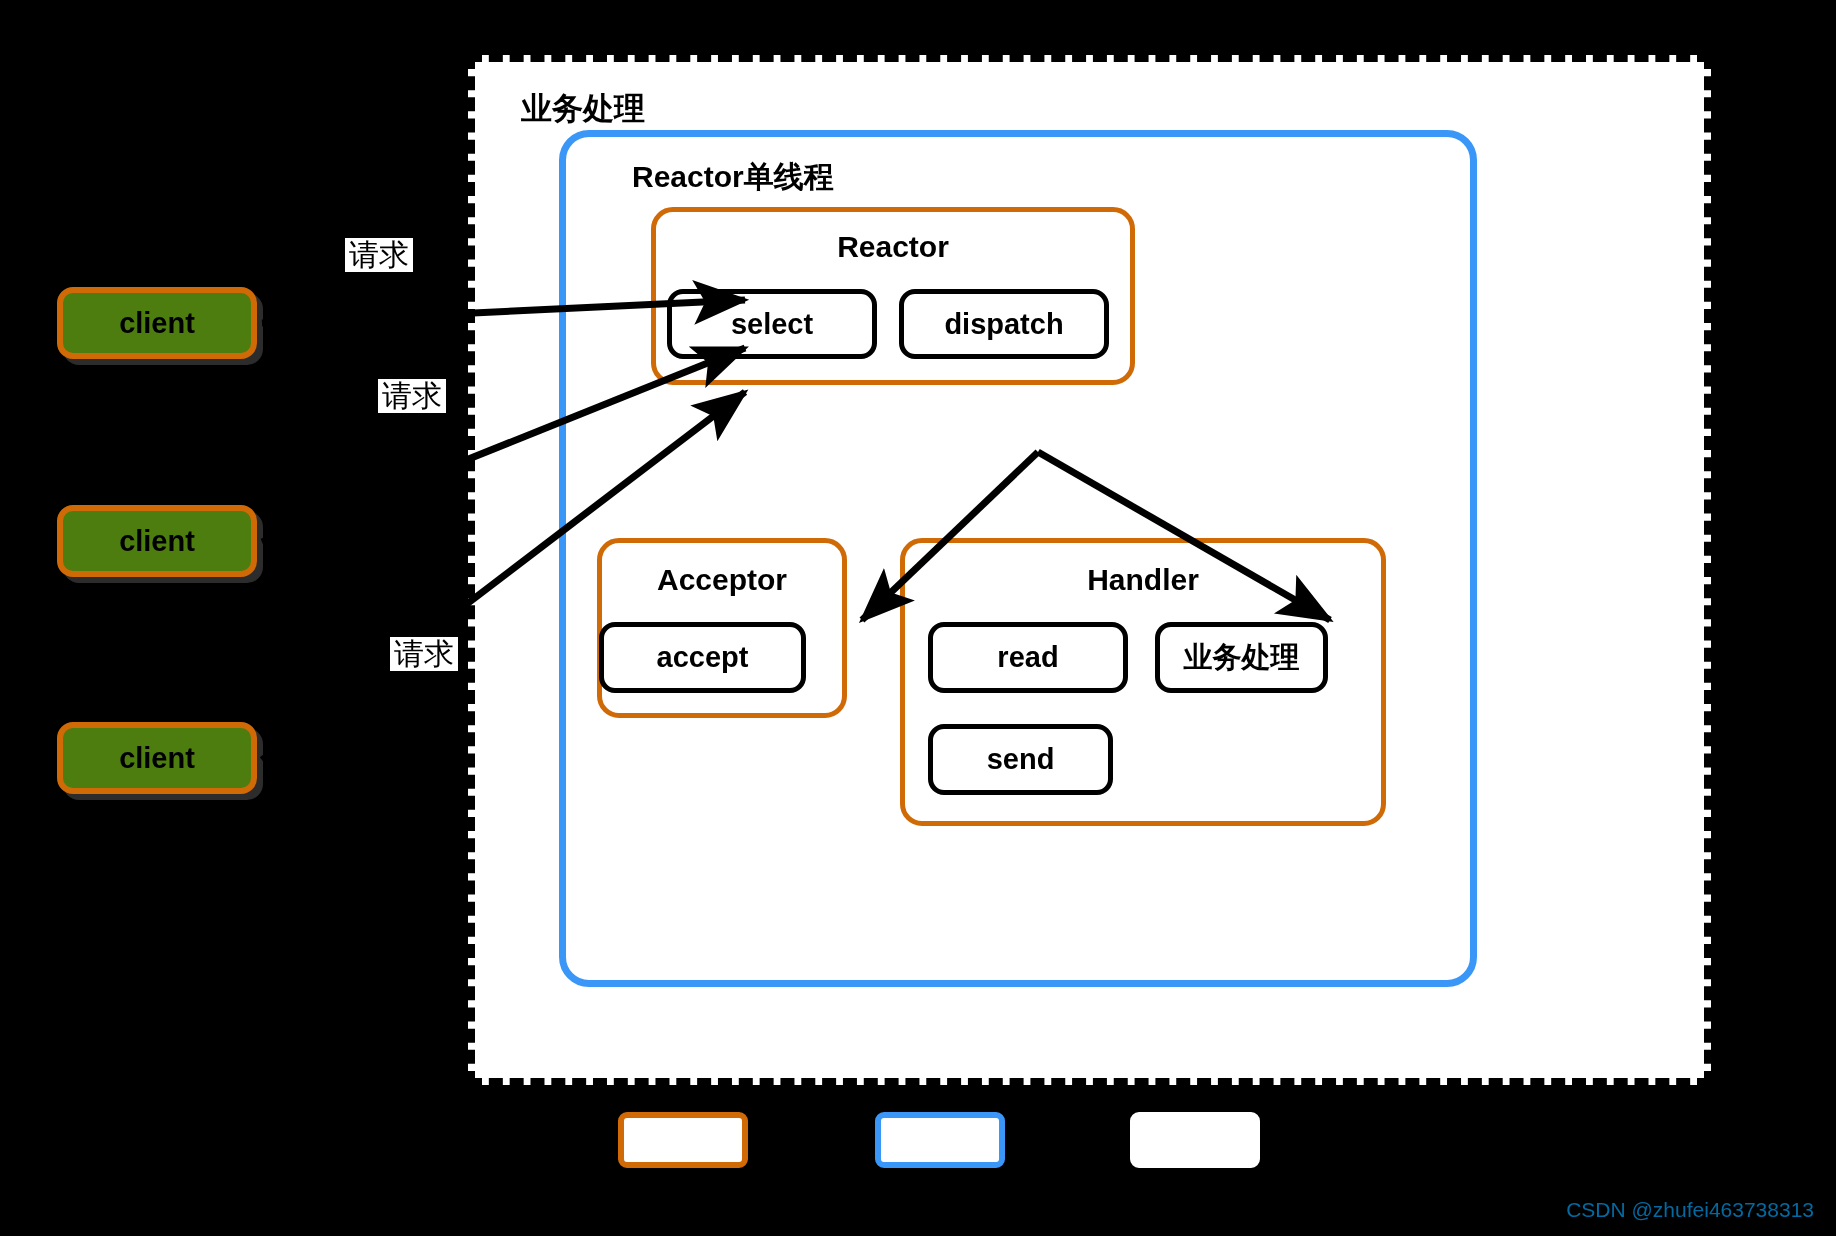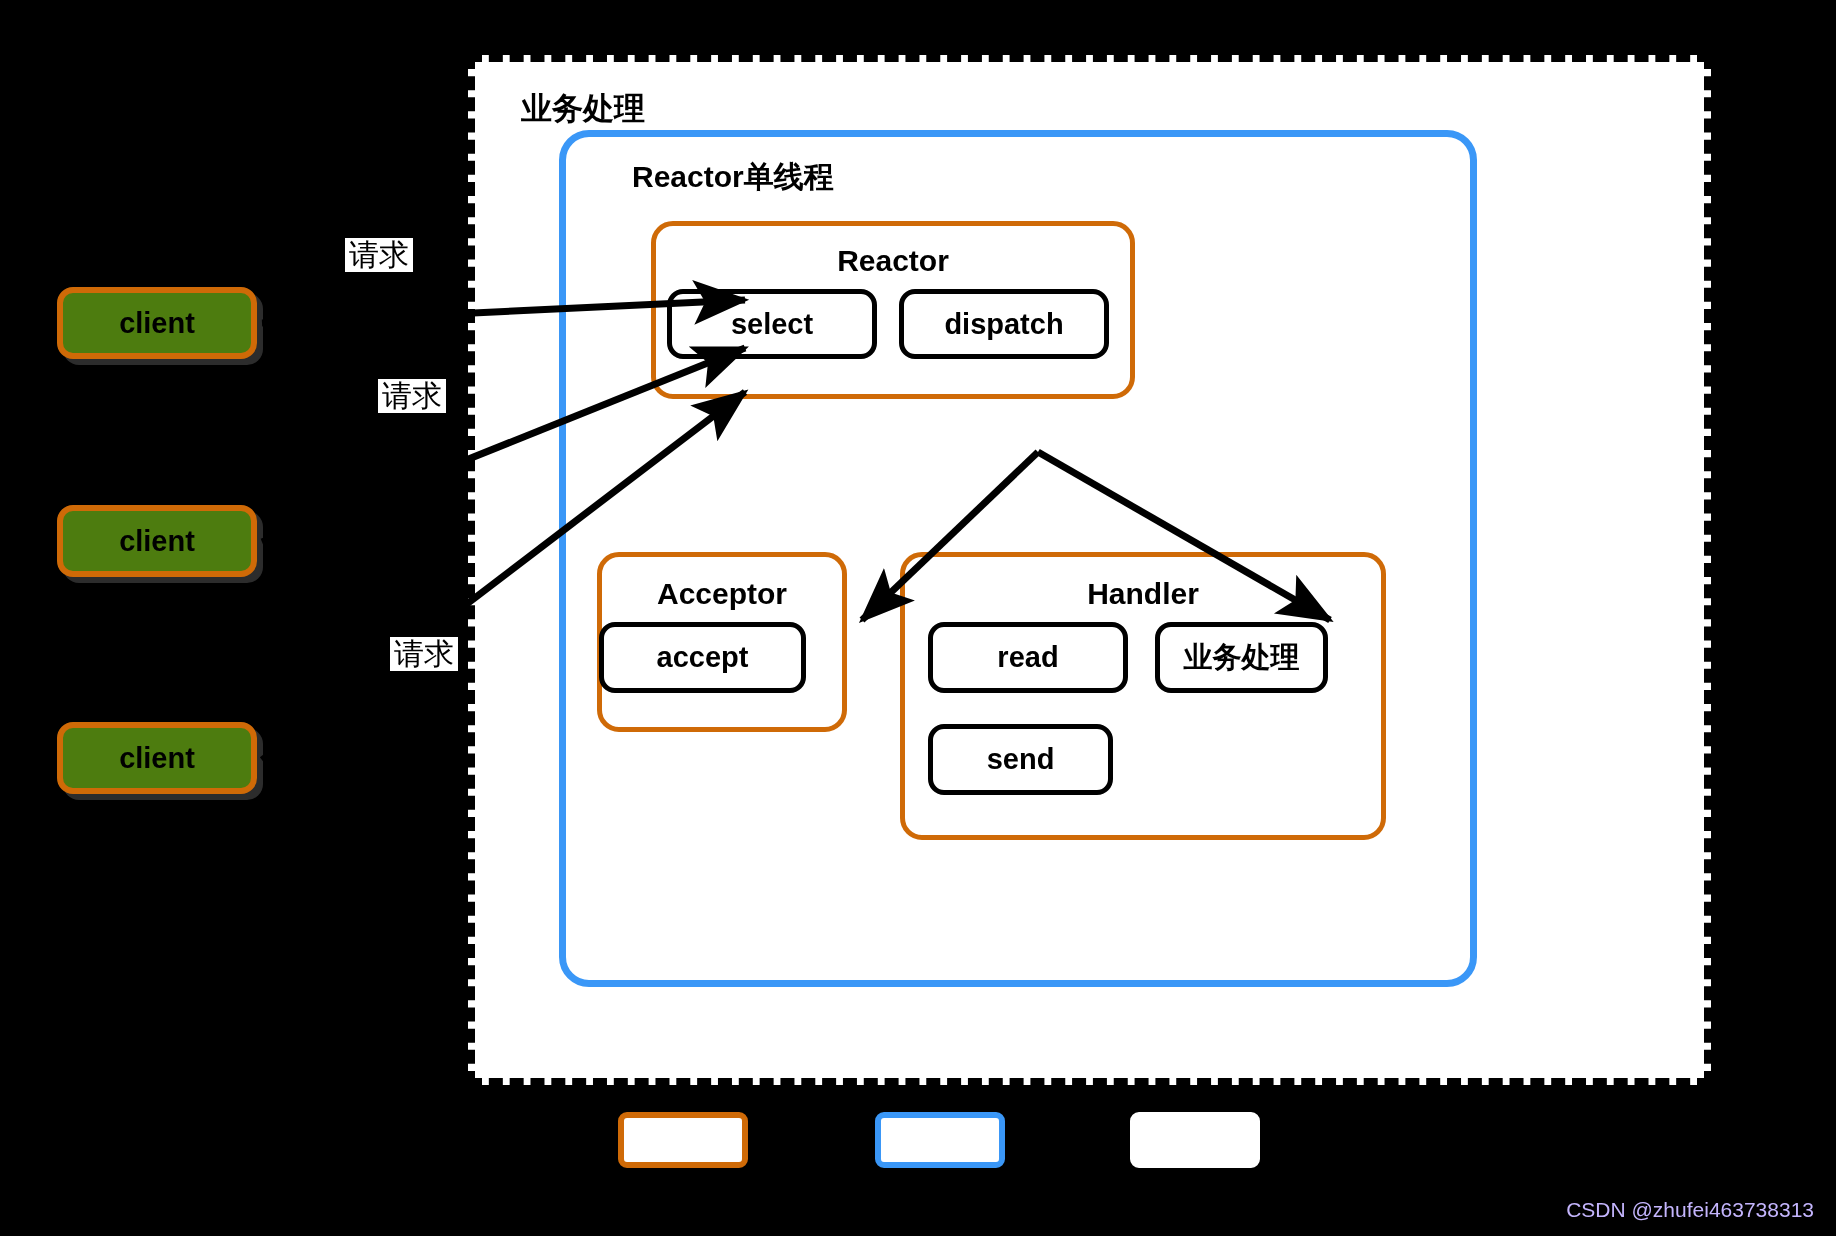--- a/index.html
+++ b/index.html
@@ -66,21 +66,20 @@
     white-space: nowrap;
   }
 
   
   .group {
     position: absolute;
     border: 5px solid #cf6a07;
     border-radius: 22px;
     background: #ffffff;
     box-sizing: border-box;
-    margin-top: 14px;
   }
   .group-title {
     position: absolute;
     left: 0;
     right: 0;
     text-align: center;
     font-size: 30px;
     font-weight: bold;
     color: #000000;
     white-space: nowrap;
@@ -189,21 +188,21 @@
   .legend-orange { left: 618px;  top: 1112px; border: 6px solid #cf6a07; }
   .legend-blue   { left: 875px;  top: 1112px; border: 6px solid #3a97f7; }
   .legend-plain  { left: 1130px; top: 1112px; border: 2px solid #ffffff; }
 
   
   .watermark {
     position: absolute;
     right: 22px;
     bottom: 14px;
     font-size: 21px;
-    color: #c4b5fd;
+    color: #0369a1;
     white-space: nowrap;
   }
 </style>
 </head>
 <body>
 
 <div class="canvas">
 
   <div class="client client-1">client</div>
   <div class="client client-2">client</div>

